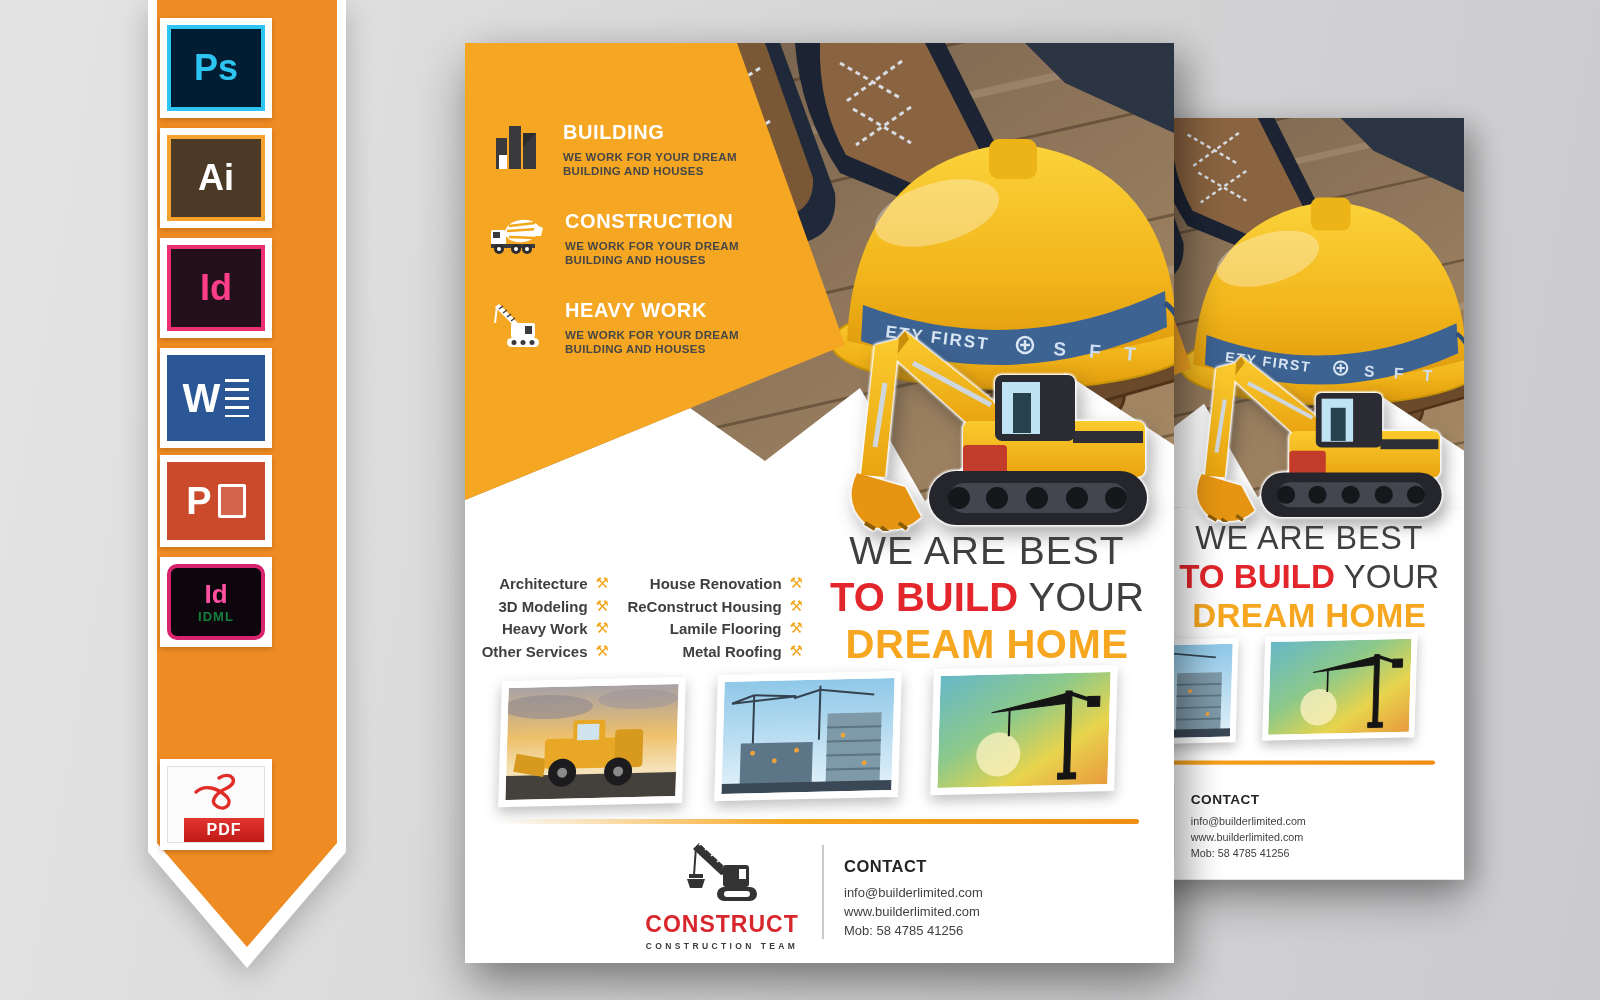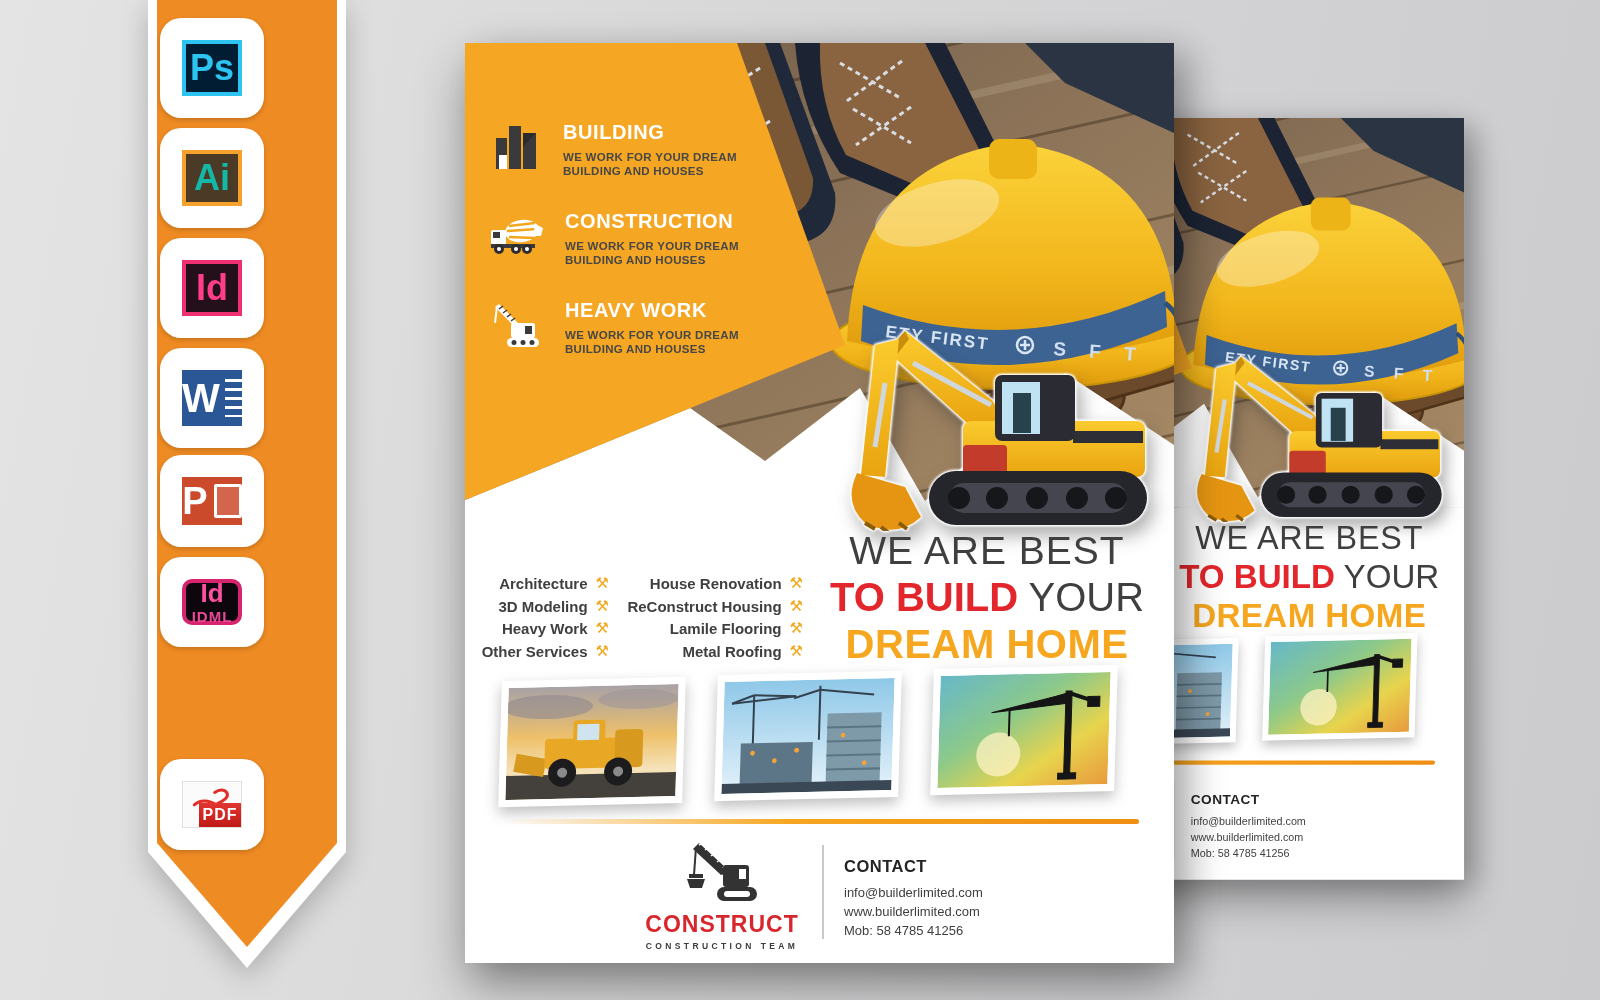--- a/index.html
+++ b/index.html
@@ -4,39 +4,39 @@
 <style>
   html,body{margin:0;padding:0;background:#cfcfd1;}
   .stage{position:relative;width:1600px;height:1000px;overflow:hidden;
     background:linear-gradient(100deg,#e4e4e4 0%,#d7d7d8 45%,#cbcbce 100%);
     font-family:"Liberation Sans",sans-serif;}
 
   
   .ribbon{position:absolute;left:140px;top:0;width:212px;height:990px;z-index:4;
     filter:drop-shadow(0 10px 14px rgba(0,0,0,.22));}
   .tiles{position:absolute;left:140px;top:0;width:212px;height:990px;z-index:5;}
-  .tile{position:absolute;left:20px;width:104px;background:#fff;box-sizing:border-box;
-    padding:22px;box-shadow:0 2px 5px rgba(0,0,0,.18);border-radius:21px;}
+  .tile{position:absolute;left:20px;width:112px;background:#fff;box-sizing:border-box;
+    padding:7px;box-shadow:0 2px 5px rgba(0,0,0,.18);}
   .t0{top:18px;height:100px}.t1{top:128px;height:100px}.t2{top:238px;height:100px}
   .t3{top:348px;height:100px}.t4{top:455px;height:92px}.t5{top:557px;height:90px}
   .t6{top:657px;height:93px}.t7{top:759px;height:91px}
   .app{width:100%;height:100%;display:flex;align-items:center;justify-content:center;
     box-sizing:border-box;position:relative;font-weight:700;}
   .app.ps{background:#001D33;border:4px solid #2EC4F2;color:#2EC4F2;font-size:36px;}
-  .app.ai{background:#4A3A26;border:4px solid #F6A12B;color:#14b8a6;font-size:36px;}
+  .app.ai{background:#4A3A26;border:4px solid #F6A12B;color:#ffffff;font-size:36px;}
   .app.id{background:#23101b;border:4px solid #ED3071;color:#FF3E8A;font-size:36px;}
   .app.word{background:#2B5797;gap:5px;}
   .w-letter{color:#fff;font-size:40px;font-weight:700;}
   .doc-lines{width:24px;height:38px;background:repeating-linear-gradient(#fff 0 3px,rgba(255,255,255,0) 3px 9px);}
   .app.ppt{background:#CB4A2C;gap:6px;}
   .p-letter{color:#fff;font-size:38px;font-weight:700;}
   .slide{width:22px;height:28px;border:3px solid #fff;border-radius:2px;background:rgba(255,255,255,.15);}
   .app.idml{background:#0D060D;border:4px solid #D6246E;border-radius:10px;flex-direction:column;gap:2px;}
   .idml-id{color:#FF4FA0;font-size:26px;font-weight:700;line-height:26px;}
-  .idml-sub{color:#ec4899;font-size:15px;font-weight:700;letter-spacing:1px;}
+  .idml-sub{color:#15803d;font-size:13px;font-weight:700;letter-spacing:1px;}
   .app.eps,.app.pdf{background:#fbfbfb;border:1px solid #e0e0e0;flex-direction:column;justify-content:flex-start;}
   .fold{position:absolute;top:0;right:0;width:0;height:0;
     border-left:16px solid #d9d9d9;border-top:16px solid #c7c7c7;
     border-left-color:transparent;}
   .eps-tri{margin-top:8px;}
   .fmt-band{position:absolute;left:0;right:0;bottom:14px;height:24px;display:flex;align-items:center;
     justify-content:center;color:#fff;font-size:16px;font-weight:800;letter-spacing:1px;margin-left:16px;}
   .eps-band{background:linear-gradient(#E8872B,#C96A10);border-radius:3px;margin:0 2px;}
   .pdf-band{bottom:0;background:linear-gradient(#E23530,#C01A17);}
   .pdf-swirl{margin-top:6px;}

